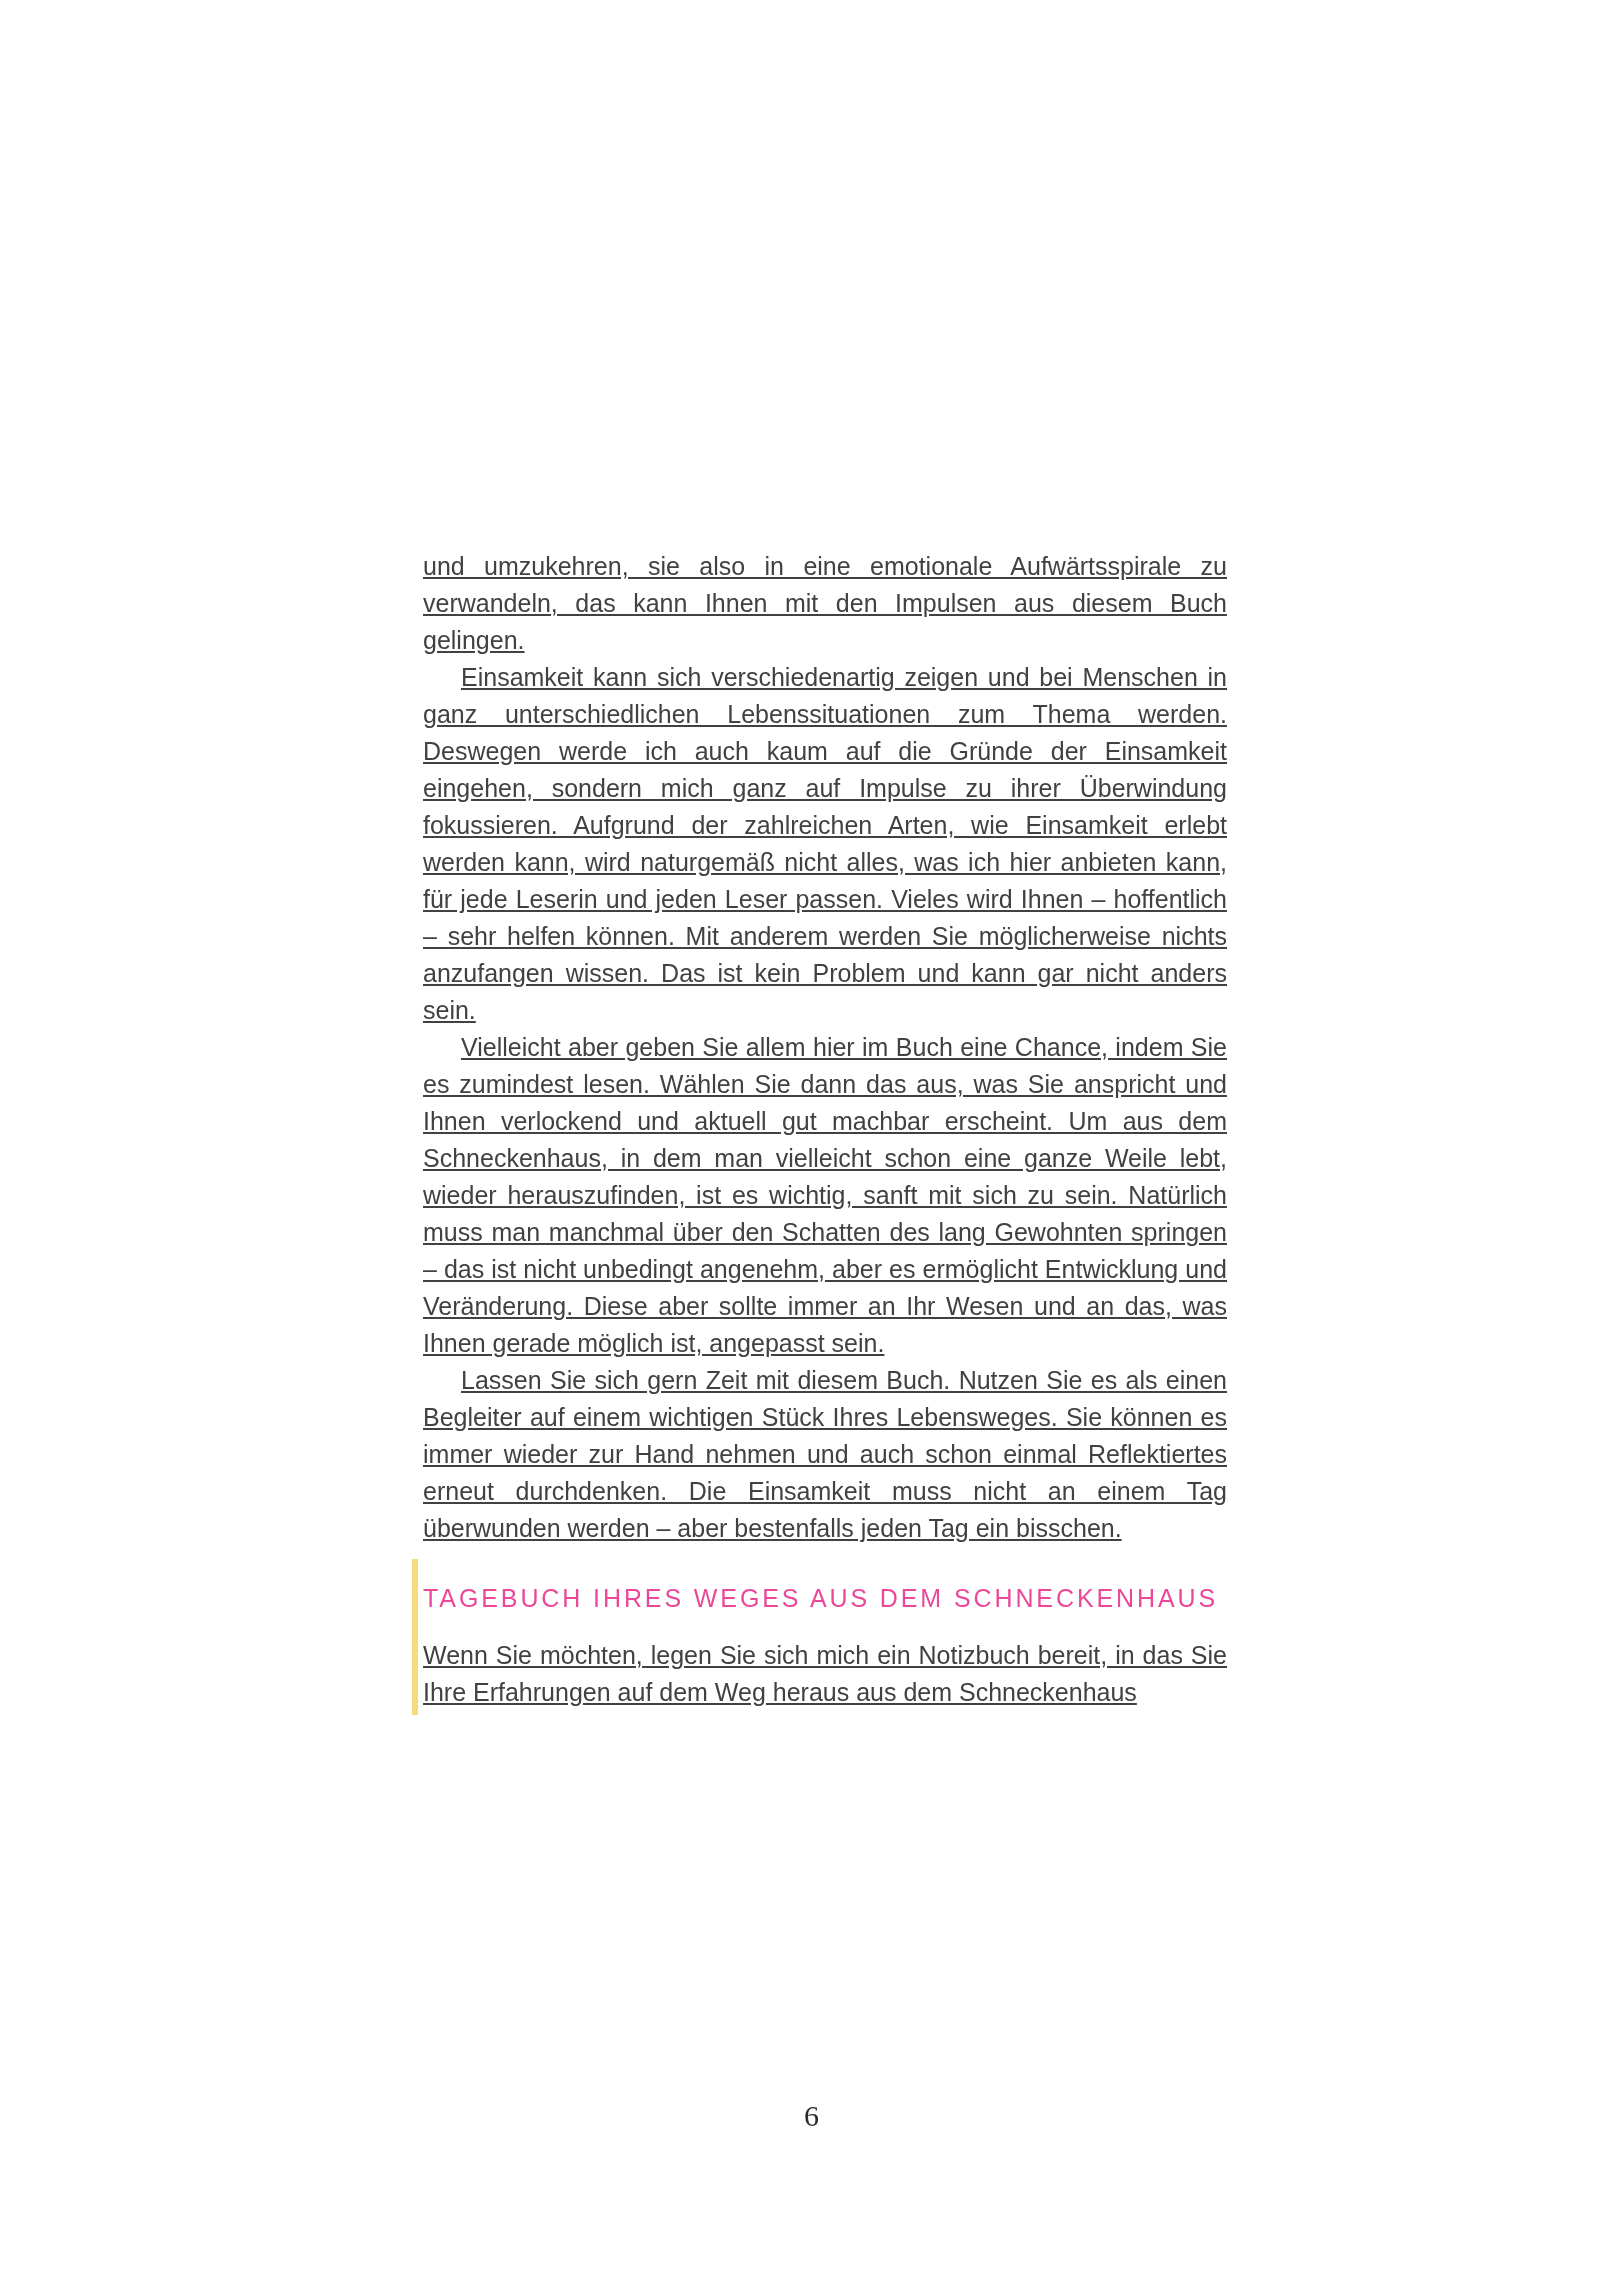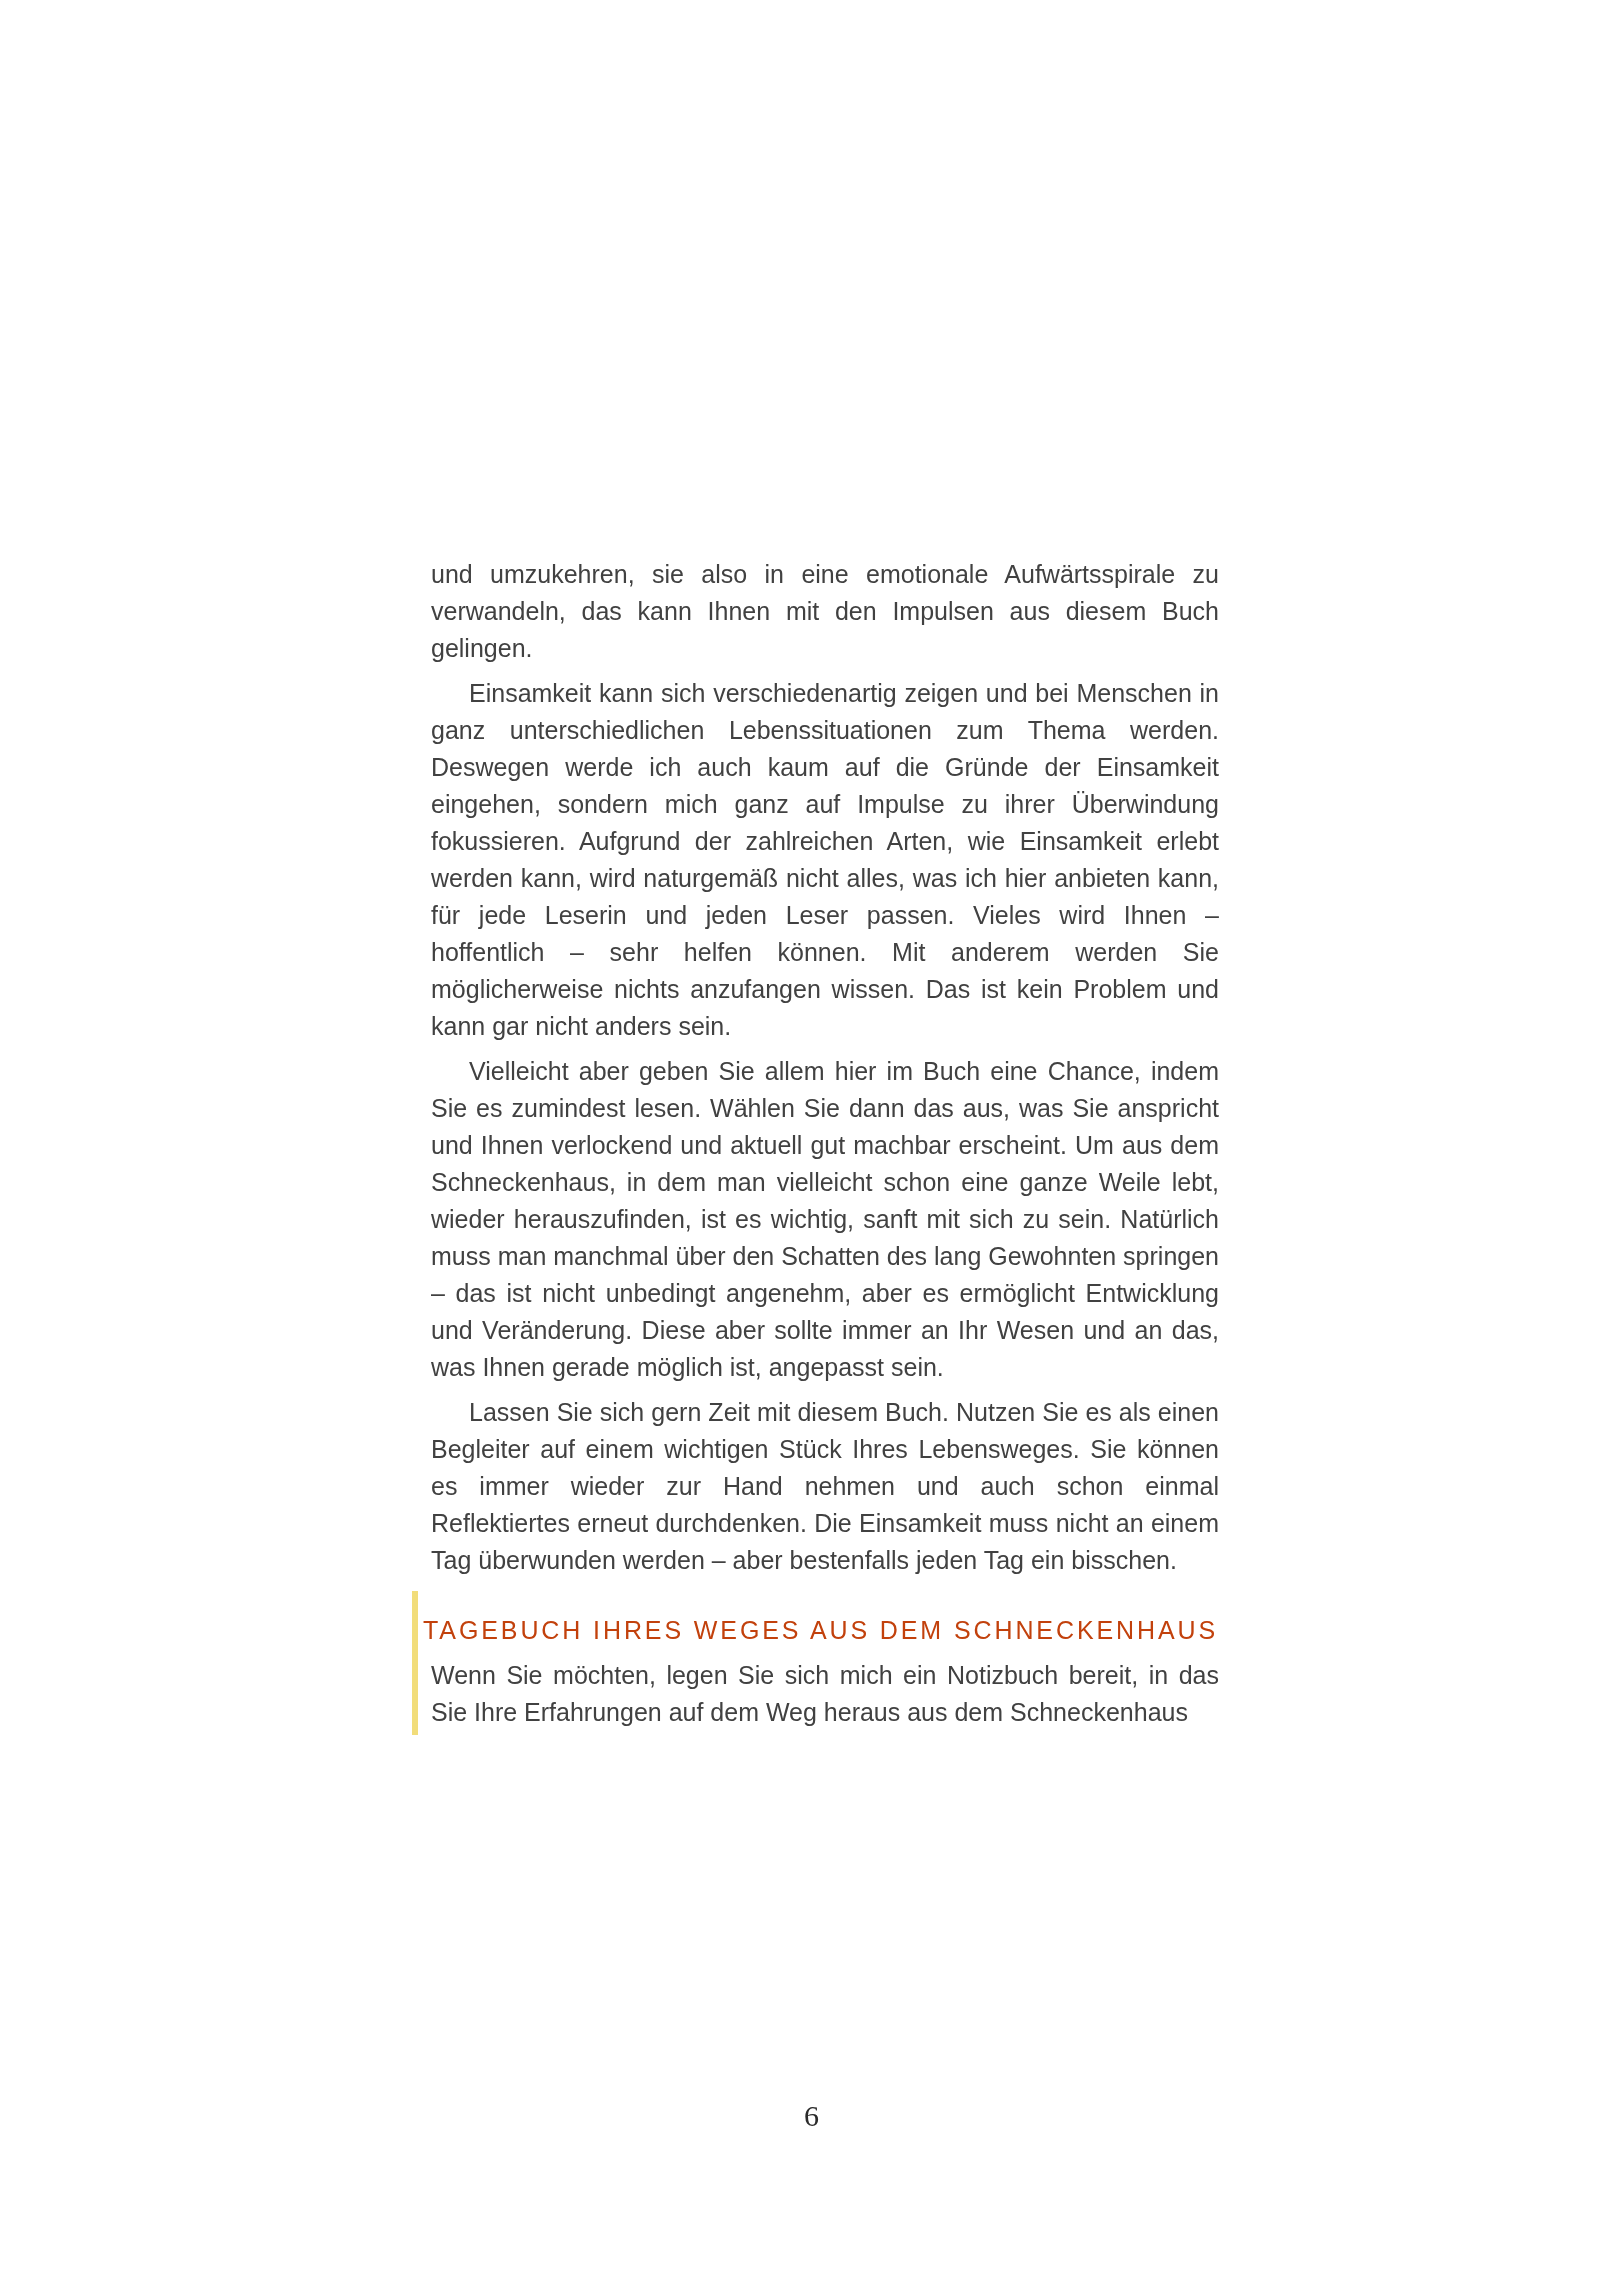--- a/index.html
+++ b/index.html
@@ -21,42 +21,43 @@
     top: 548px;
     width: 804px;
     color: #414141;
     font-size: 25px;
     line-height: 37px;
     text-align: justify;
     hyphens: auto;
     -webkit-hyphens: auto;
   }
   .text-block p {
-    margin: 8px;
+    margin: 0;
+    text-decoration: underline;
   }
   .text-block p.indent {
     text-indent: 38px;
   }
   .section {
     position: relative;
     margin-top: 33px;
   }
   .section .accent-bar {
     position: absolute;
     left: -11px;
     top: -21px;
     bottom: -3.9px;
     width: 5.9px;
     background: #f2dd7a;
   }
   .section h2 {
-    margin: 0 0 1px 0;
+    margin: 0 0 20px 0;
     font-size: 25px;
     font-weight: normal;
-    color: #c2410c;
+    color: #ec4899;
     letter-spacing: 2.9px;
     line-height: 37px;
     text-align: left;
   }
   .page-number {
     position: absolute;
     top: 2099px;
     left: 0;
     width: 100%;
     text-align: center;

